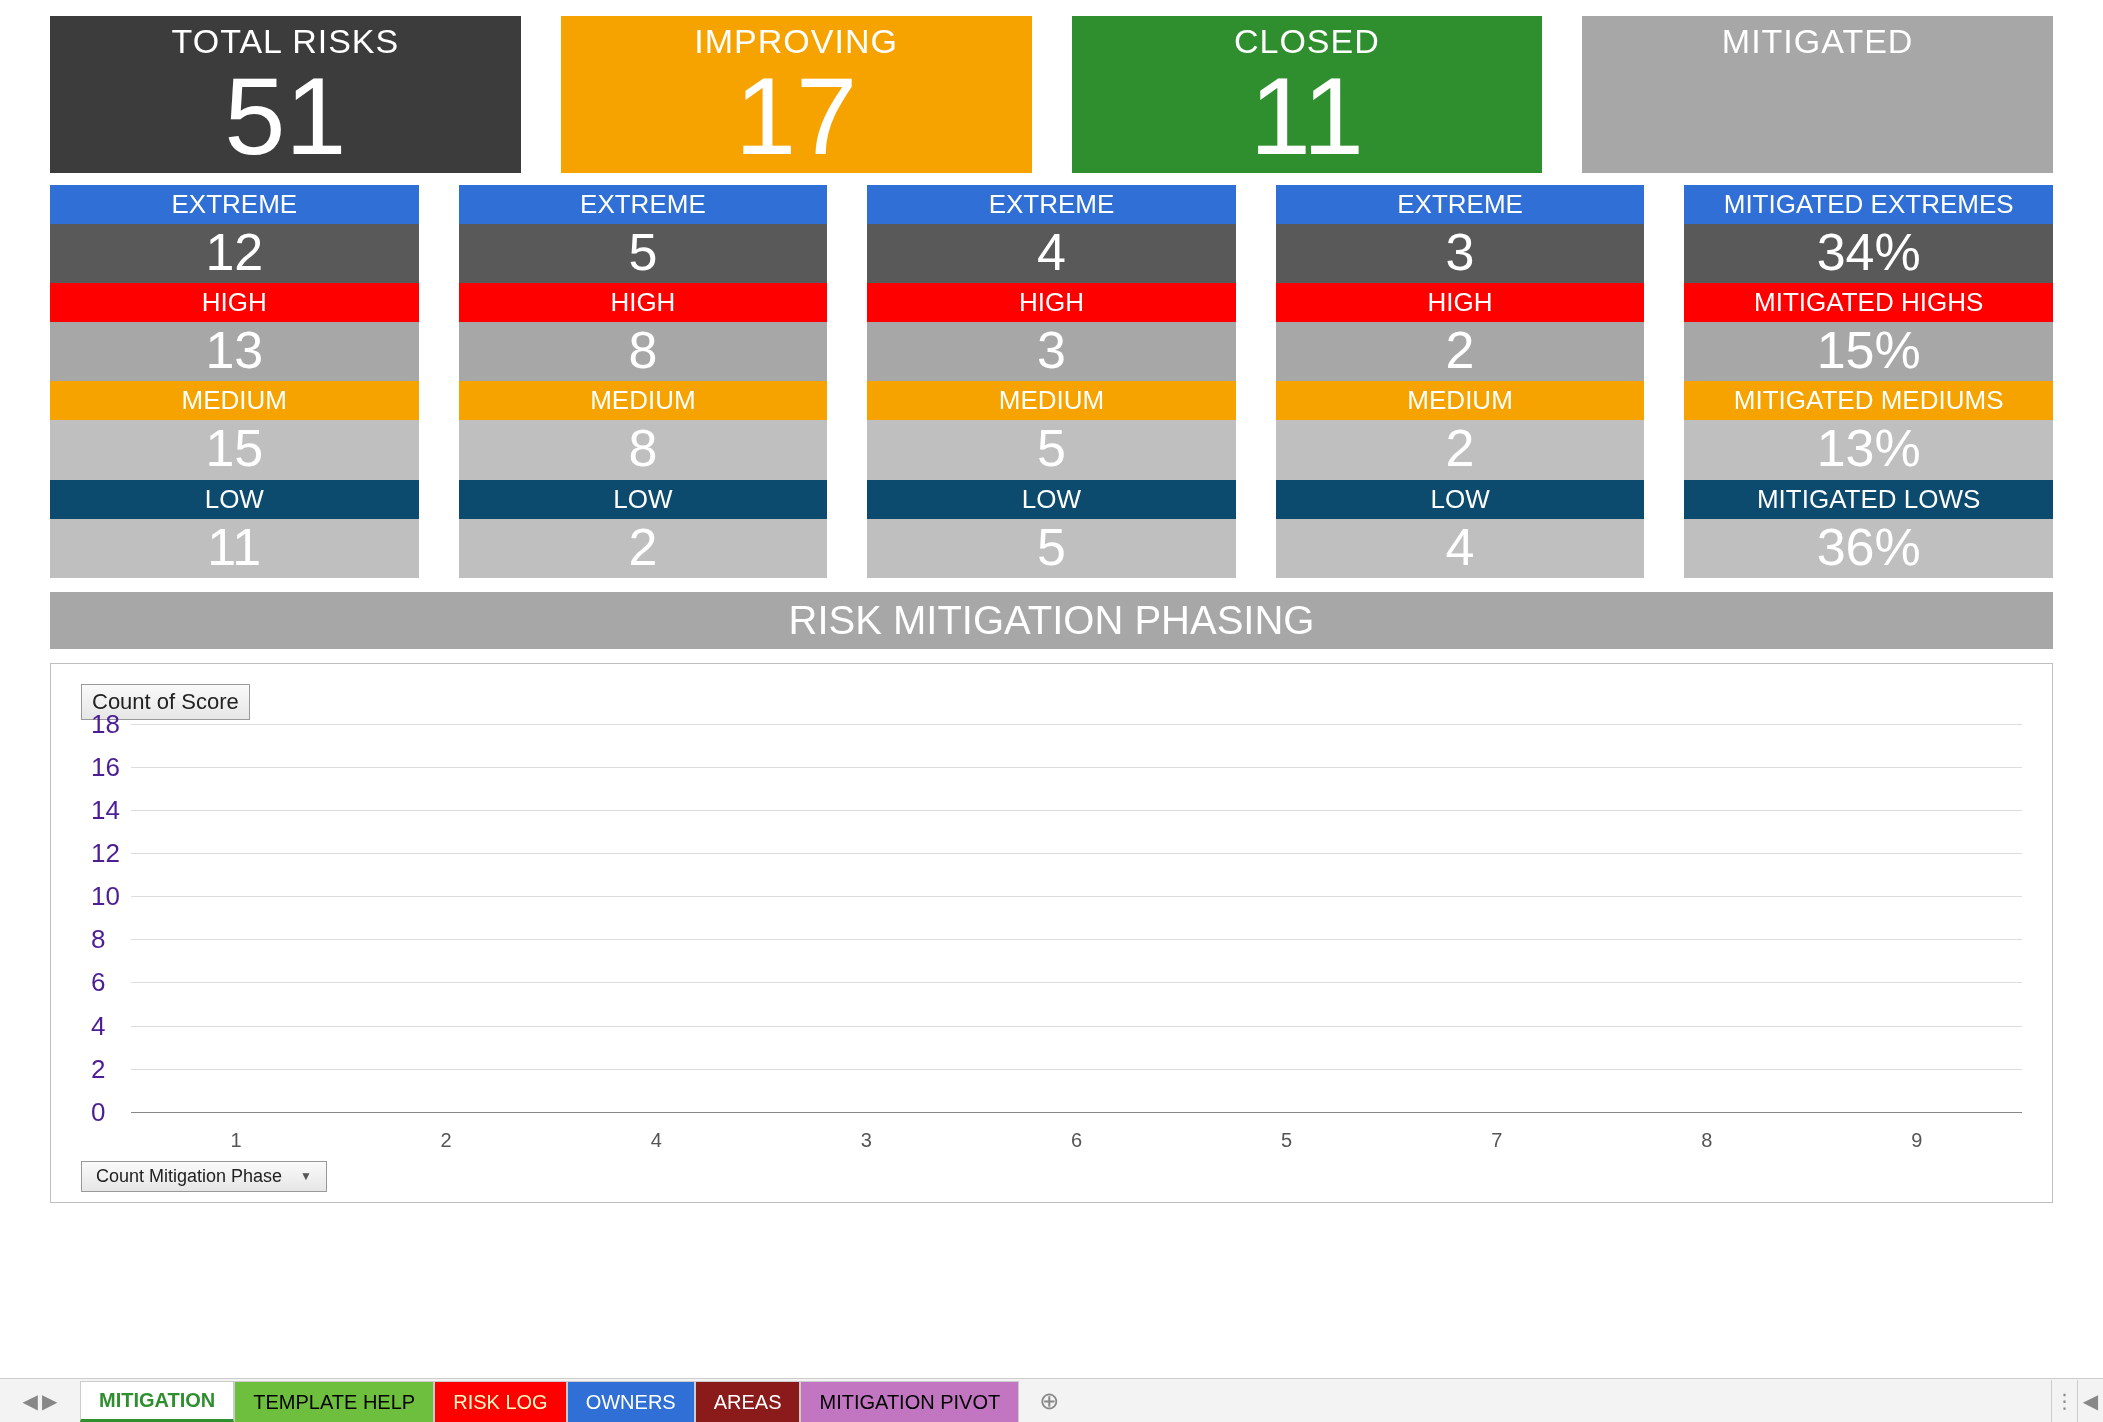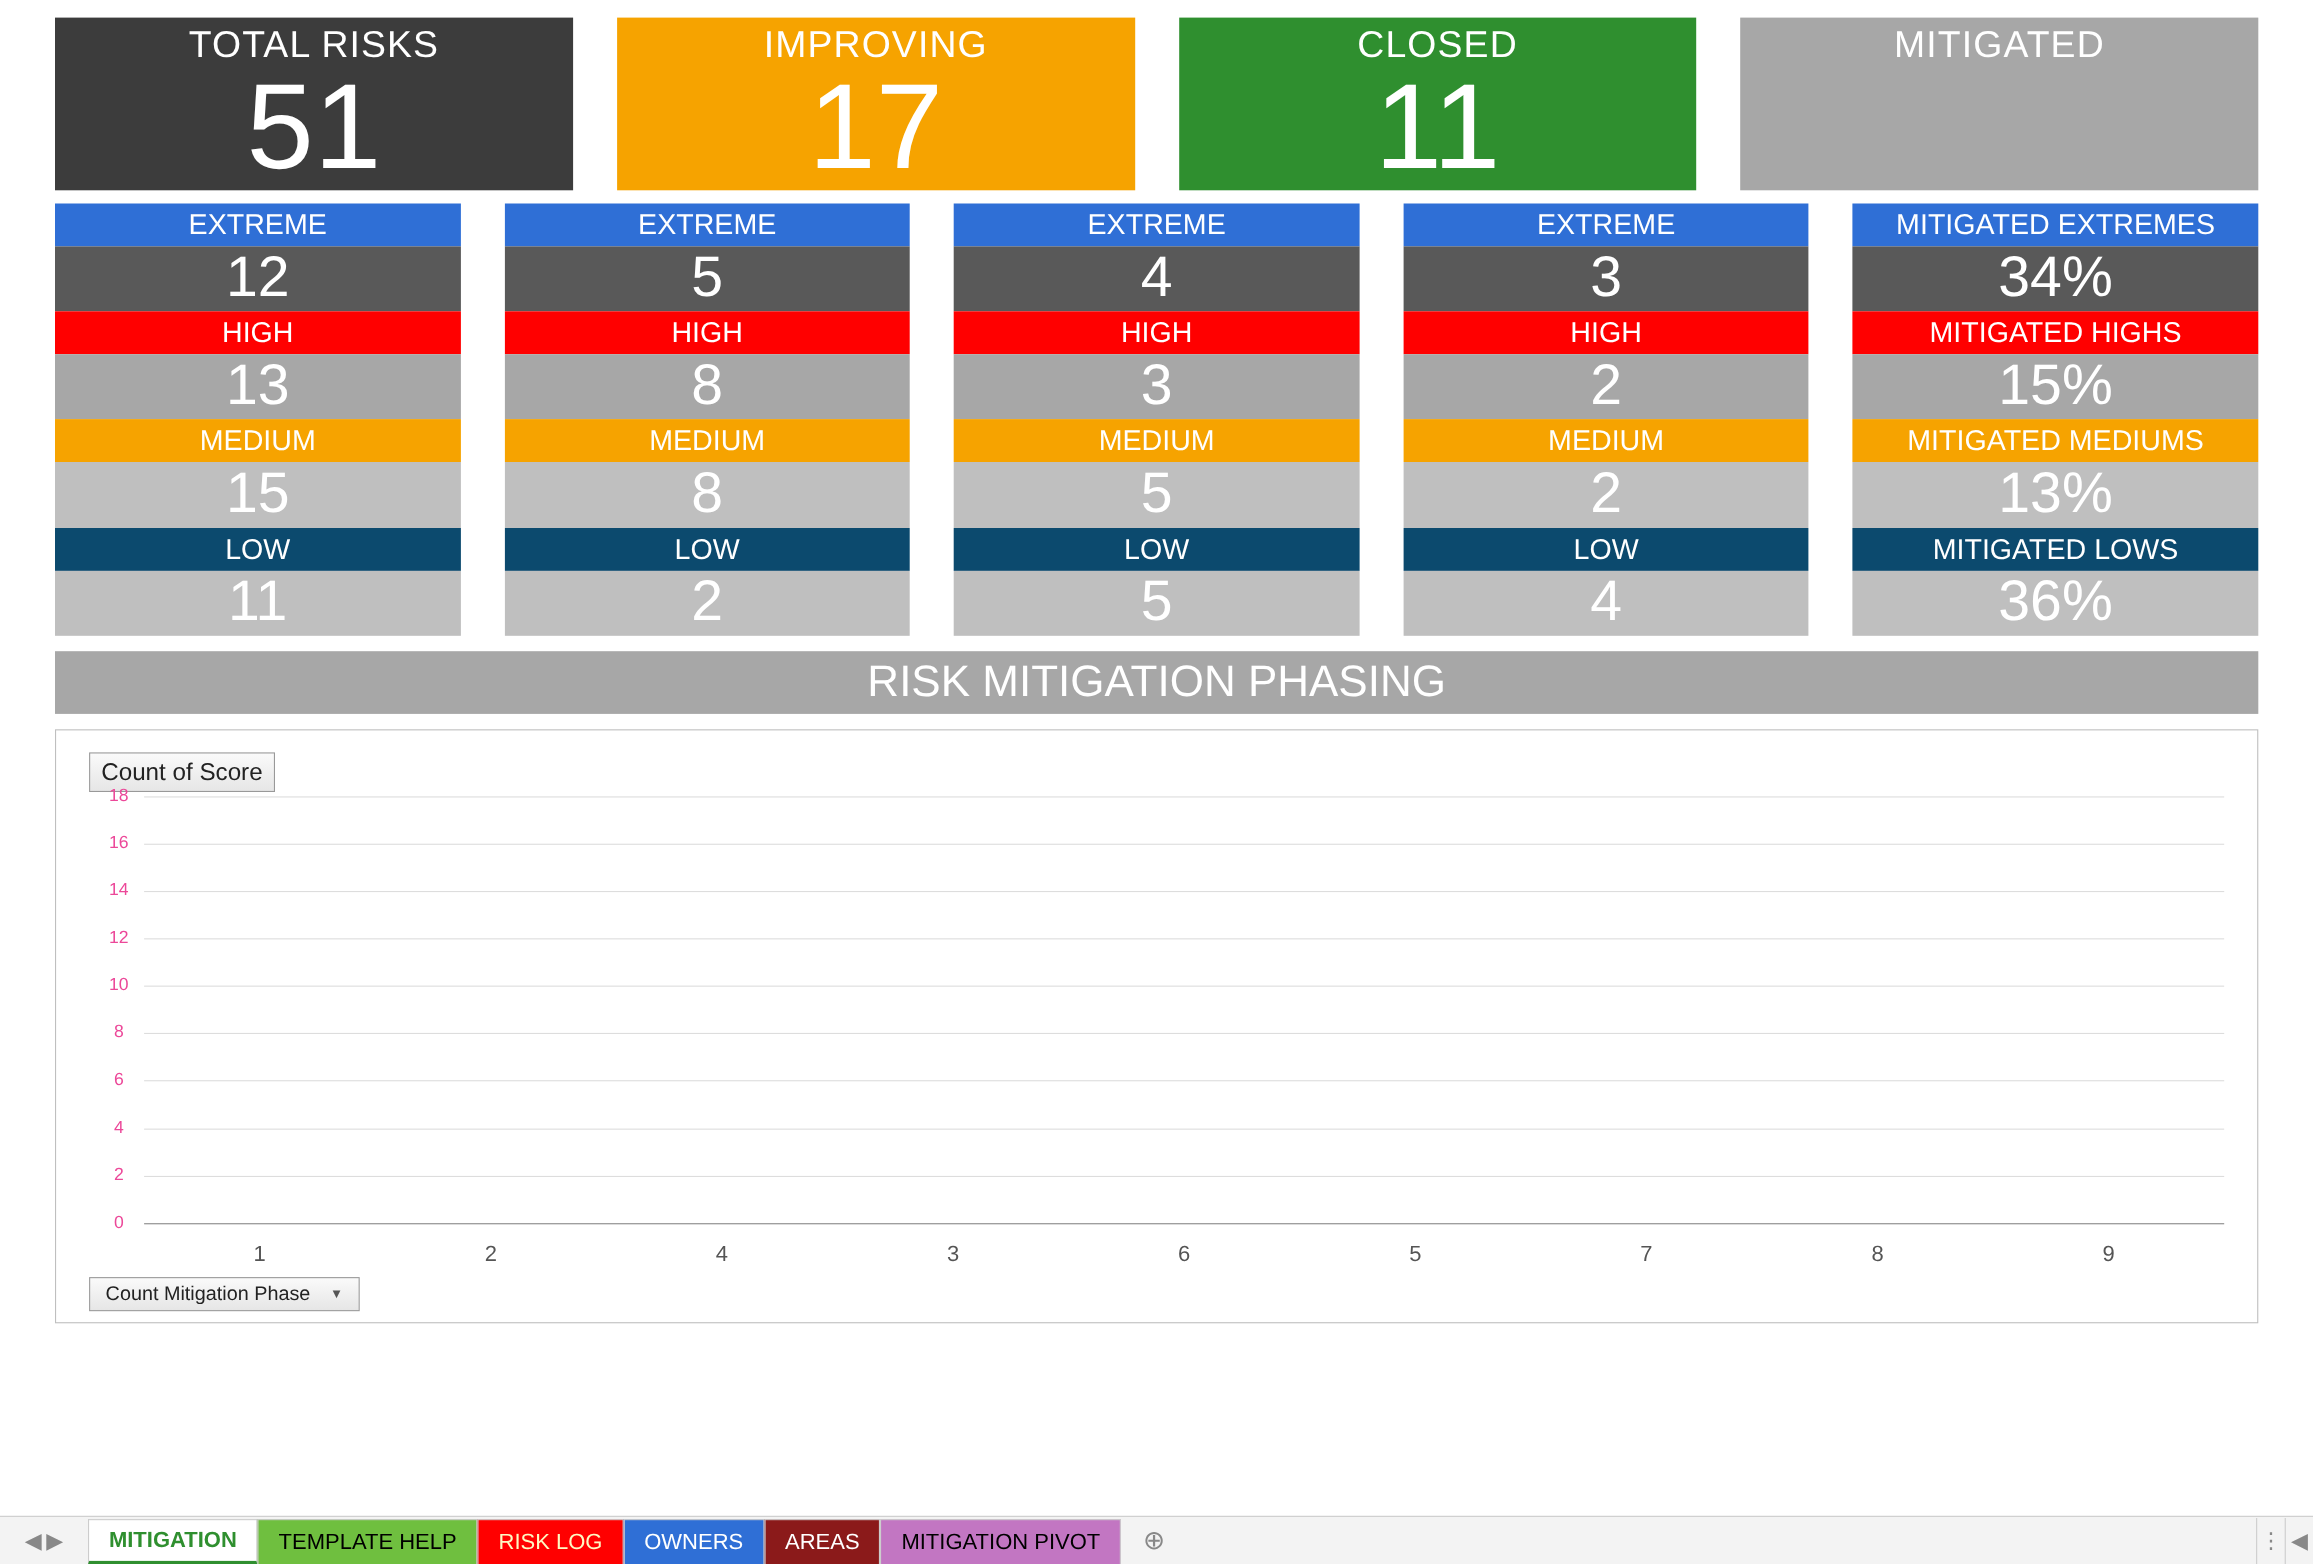--- a/index.html
+++ b/index.html
@@ -102,24 +102,24 @@
   }
   .axis-line {
     position: absolute;
     left: 0; right: 0;
     border-top: 1px solid #888;
   }
   .ytick {
     position: absolute;
     left: -40px;
     width: 34px;
-    text-align: center;
-    font-size: 16px;
+    text-align: left;
+    font-size: 26px;
     transform: translateY(-50%);
-    color: #ec4899;
+    color: #4c1d95;
   }
   .bars-container {
     position: absolute;
     left: 0; right: 0; bottom: 0; top: 0;
     display: flex;
     justify-content: space-around;
     align-items: flex-end;
   }
   .bar-slot {
     width: 9%;

